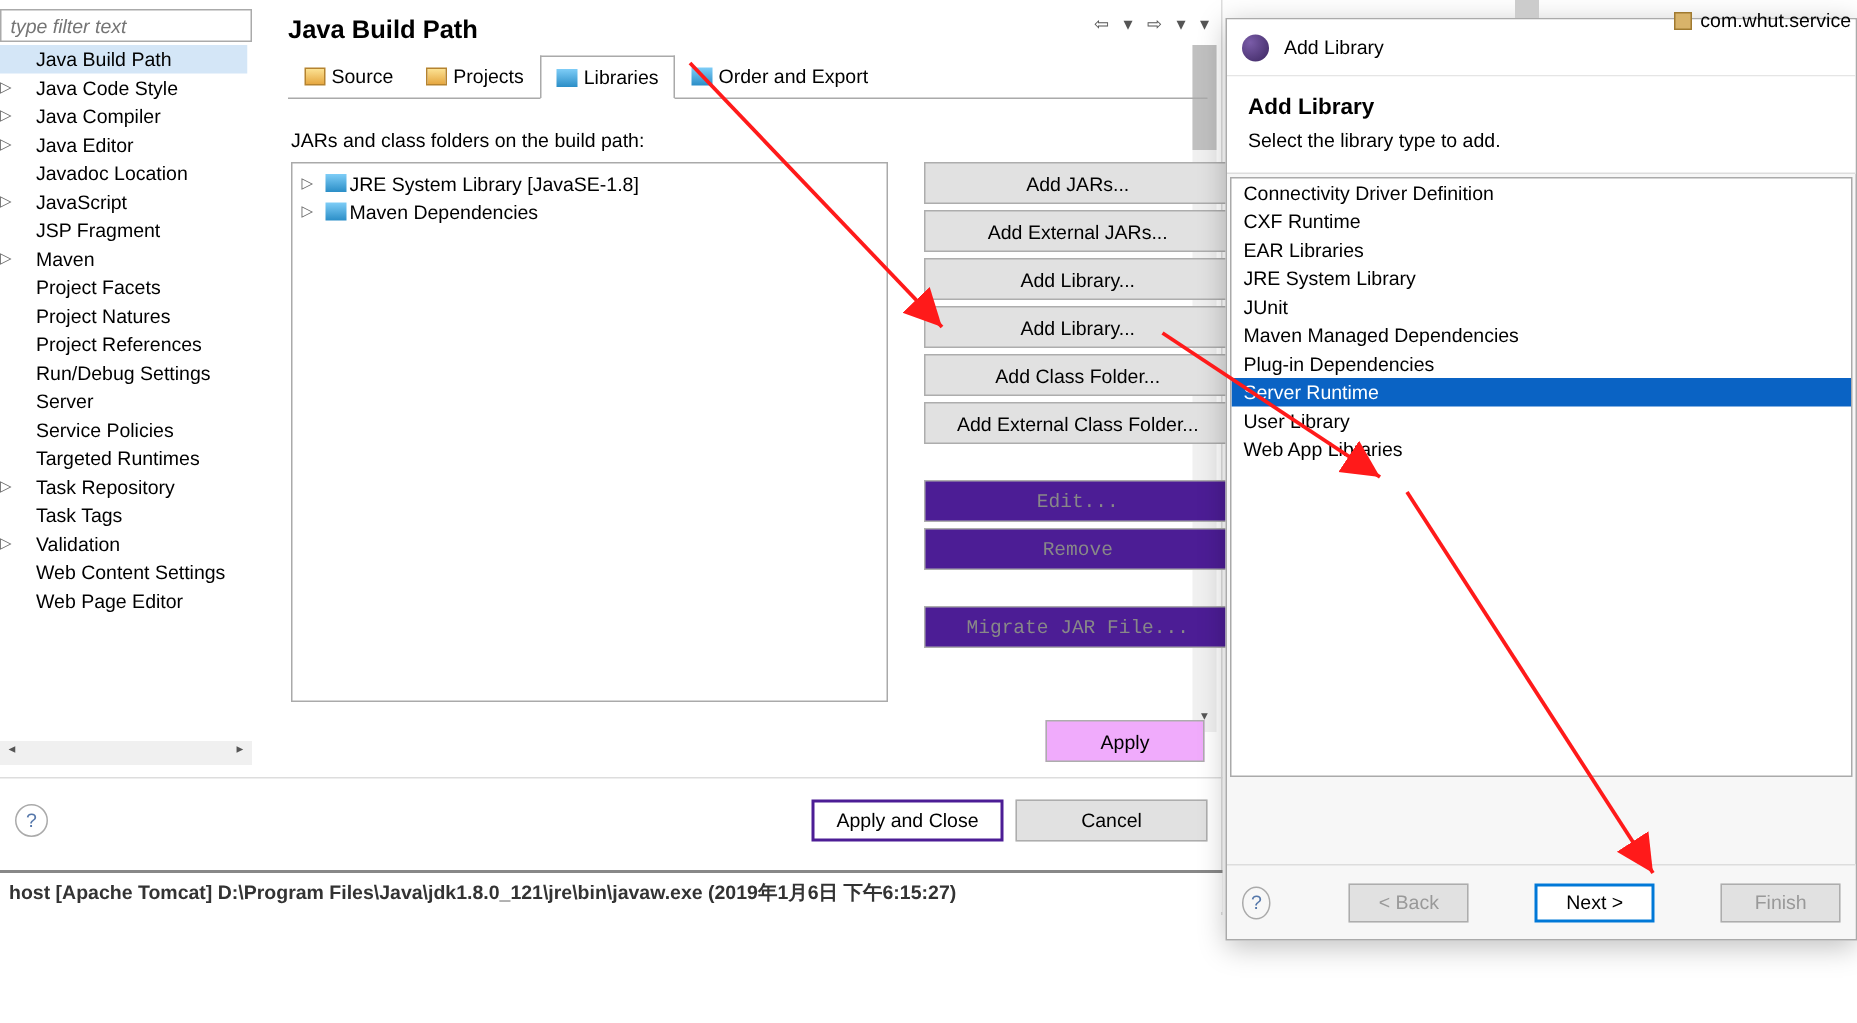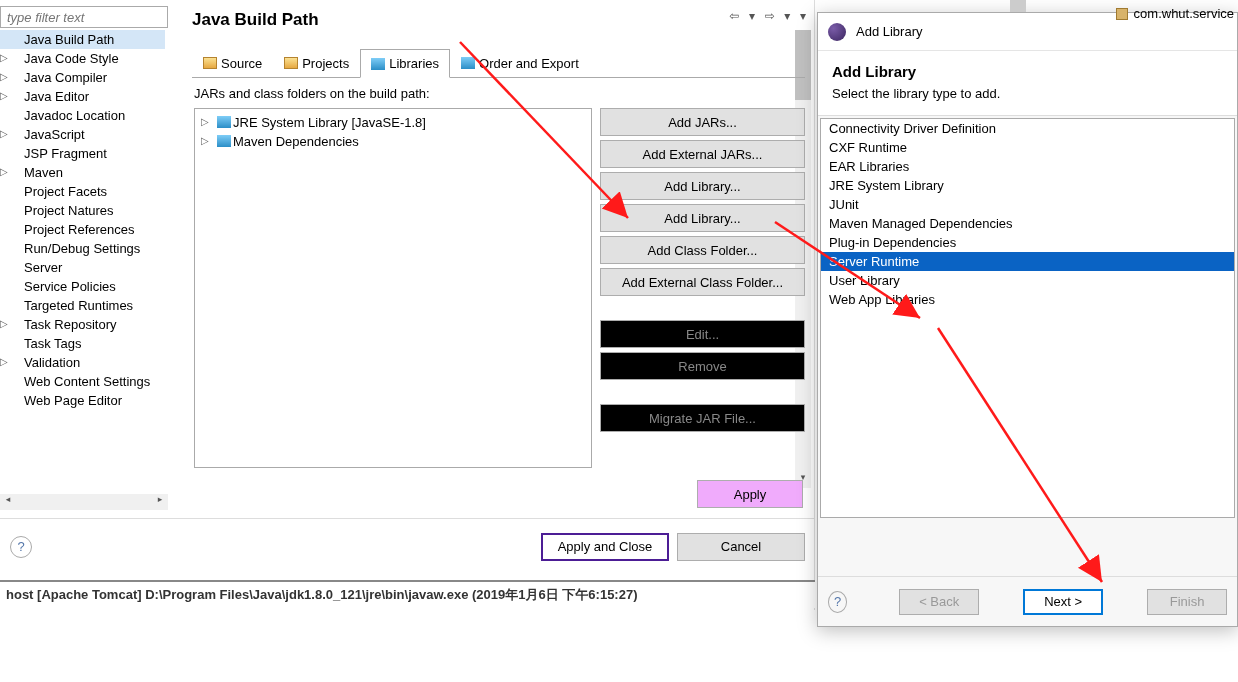--- a/index.html
+++ b/index.html
@@ -14,36 +14,36 @@
 .tree-item.selected { background: #d4e6f7; }
 .tree-scroll { position:absolute; right:3px; top:30px; width:16px; height:458px; background:#f0f0f0;}
 .tree-scroll .thumb{position:absolute;top:0;width:100%;height:70px;background:#c0c0c0;}
 .tree-scroll .arrd{position:absolute;bottom:0;width:100%;height:16px;text-align:center;font-size:9px;color:#555;}
 .tree-hscroll{position:absolute;left:0;top:494px;width:168px;height:16px;background:#f0f0f0;}
 .tree-hscroll .al{position:absolute;left:0;width:16px;height:100%;text-align:center;font-size:9px;color:#555;}
 .tree-hscroll .ar{position:absolute;right:0;width:16px;height:100%;text-align:center;font-size:9px;color:#555;}
 .page-title { position: absolute; left: 192px; top: 10px; font-size: 17px; font-weight: bold; }
 .header-icons { position:absolute; right:8px; top:8px; color:#555; }
 .header-icons span{margin-left:6px;font-size:12px;}
-.tabs { position: absolute; left: 192px; top: 48px; display: flex; align-items: center; border-bottom:1px solid #aaa; width:613px;}
+.tabs { position: absolute; left: 192px; top: 36px; display: flex; align-items: flex-start; border-bottom:1px solid #aaa; width:613px;}
 .tab { padding: 6px 10px; border: 1px solid transparent; border-bottom:none; display: flex; align-items: center; gap: 4px; cursor: pointer;}
 .tab.active { border: 1px solid #aaa; border-bottom: 1px solid #fff; background: #fff; position:relative; top:1px; }
 .tab-icon { width: 14px; height: 12px; display:inline-block;}
 .folder-ico{background:linear-gradient(#fbe192,#e6a841);border:1px solid #b5832f;}
 .lib-ico{background:linear-gradient(#7ecdf7,#2b8ec7);}
 .subtitle { position: absolute; left: 194px; top: 86px; }
 .jar-list { position: absolute; left: 194px; top: 108px; width: 398px; height: 360px; border: 1px solid #aaa; background: #fff; padding: 4px 0; }
 .jar-item { padding: 2px 6px 2px 22px; position: relative; cursor: pointer;}
 .jar-item .arrow { position: absolute; left: 6px; top: 3px; color: #666; font-size: 10px; }
 .jar-item .ico { position:absolute; left:6px; width:14px; height:12px; top:3px;}
 .jar-item.sub { padding-left:38px;}
 .jar-item.sub .ico{left:22px;}
 .btn-col { position: absolute; left: 600px; top: 108px; width: 205px; display: flex; flex-direction: column; gap: 4px; }
-.btn { width: 100%; height: 28px; border: 1px solid #adadad; background: #e1e1e1; cursor: pointer; }
-.btn:disabled { color: #888; background: #000000; }
+.btn { width: 100%; height: 28px; border: 1px solid #adadad; background: #e1e1e1; cursor: pointer; margin-left: 16px; }
+.btn:disabled { color: #888; background: #4c1d95; font-family: Liberation Mono, monospace; }
 .btn-gap { height: 16px; }
 .apply-btn { position: absolute; right: 11px; top: 480px; width: 106px; height: 28px; border: 1px solid #adadad; background: #f0abfc; cursor:pointer;}
 .dlg-footer { position: absolute; left: 0; top: 518px; width: 815px; height: 56px; border-top: 1px solid #ddd; padding: 14px 10px; display: flex; justify-content: space-between; align-items: center; }
 .help-icon { width: 22px; height: 22px; border: 1px solid #aaa; border-radius: 50%; text-align: center; line-height: 20px; color: #5577aa; cursor:pointer;}
 .dlg-footer .right { display: flex; gap: 8px; }
 .dlg-footer .right button { width: 128px; height: 28px; border: 1px solid #adadad; background: #e1e1e1; cursor:pointer;}
 .dlg-footer .right button.primary { border: 2px solid #4c1d95; background: #fff; }
 .status-bar { position: absolute; left: 0; top: 580px; width: 815px; border-top: 2px solid #888; padding: 4px 6px; color: #333; background:#fff;font-weight:bold;}
 .addlib-dialog { position: absolute; left: 817px; top: 12px; width: 421px; height: 615px; background: #f7f7f7; border: 1px solid #aaa; box-shadow: 0 4px 18px rgba(0,0,0,.25); }
 .addlib-title { height: 38px; display: flex; align-items: center; gap: 10px; padding: 0 10px; background: #fff; border-bottom: 1px solid #e5e5e5; }

